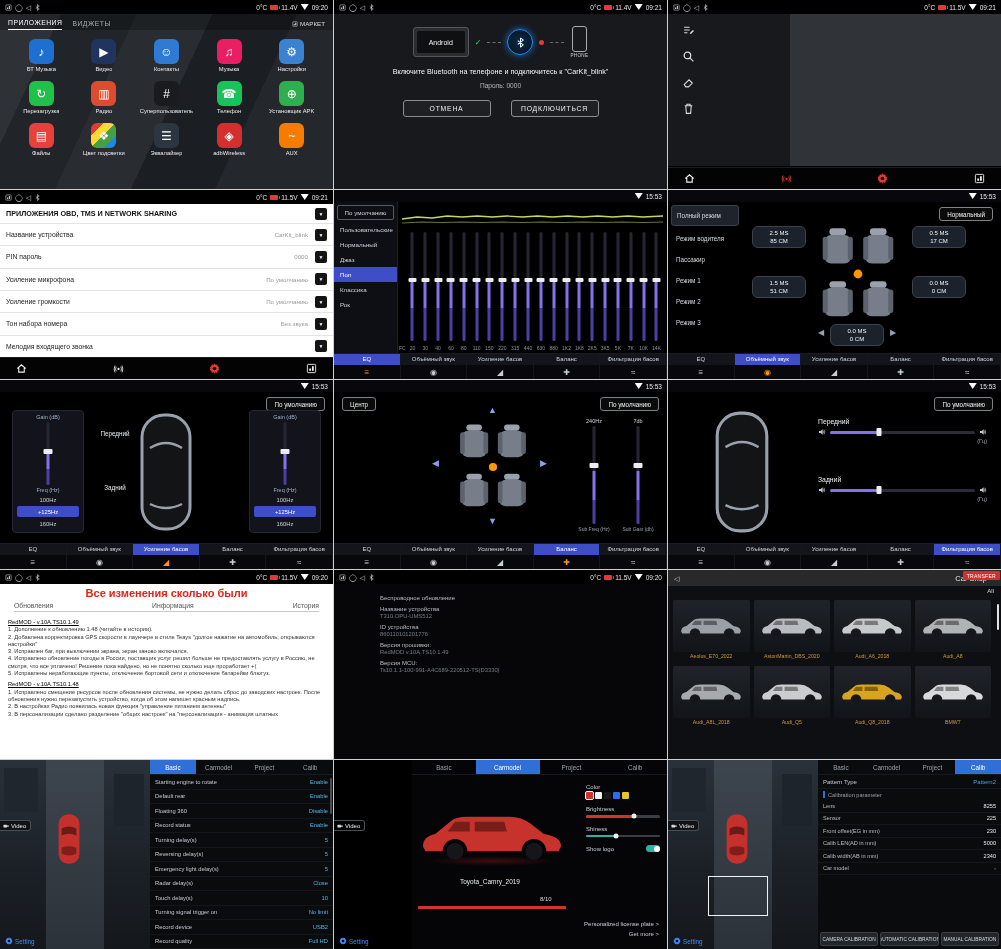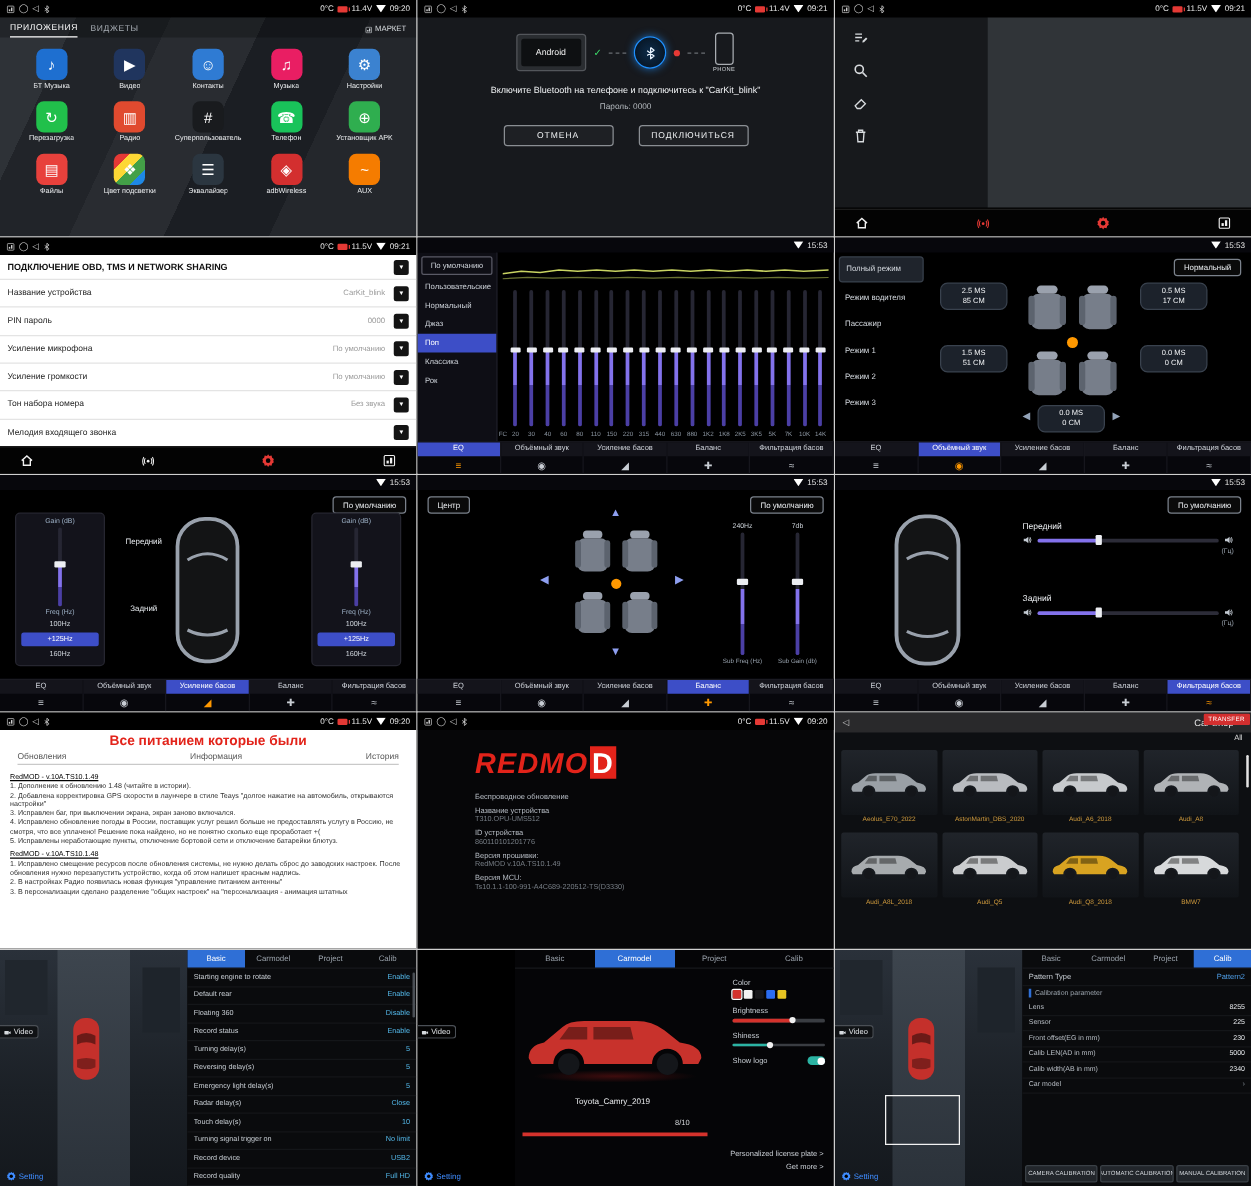--- a/index.html
+++ b/index.html
@@ -502,21 +502,21 @@
         </svg>
       <span class="sp"></span>
       <span>0°C</span>
       <span class="batt"></span>
       <span>11.5V</span>
       <span class="wifi"></span>
       <span>09:21</span>
     </div>
     <div class="body4">
       <div class="ohead">
-        <span class="ot">ПОДКЛЮЧЕНИЕ OBD, TMS И NETWORK SHARING</span>
+        <span class="ot">ПРИЛОЖЕНИЯ OBD, TMS И NETWORK SHARING</span>
         <span class="sqdd">▼</span>
       </div>
       <div class="obdrows">
           <div class="obdrow">
           <span class="ol">Название устройства</span>
           <span class="ov">CarKit_blink</span>
           <span class="sqdd">▼</span>
         </div>
           <div class="obdrow">
           <span class="ol">PIN пароль</span>
@@ -998,21 +998,21 @@
           <use href="#bt"></use>
         </svg>
       <span class="sp"></span>
       <span>0°C</span>
       <span class="batt"></span>
       <span>11.5V</span>
       <span class="wifi"></span>
       <span>09:20</span>
     </div>
     <div class="body10">
-      <div class="title">Все питанием которые были</div>
+      <div class="title">Все изменения сколько были</div>
       <div class="ctabs">
           <div class="ctab">Обновления</div>
           <div class="ctab">Информация</div>
           <div class="ctab">История</div>
         </div>
       <div class="chlog">
           <div class="chline ver">RedMOD - v.10A.TS10.1.49</div>
           <div class="chline">1. Дополнение к обновлению 1.48 (читайте в истории).</div>
           <div class="chline">2. Добавлена корректировка GPS скорости в лаунчере в стиле Teays "долгое нажатие на автомобиль, открываются настройки"</div>
           <div class="chline">3. Исправлен баг, при выключении экрана, экран заново включался.</div>
@@ -1036,21 +1036,20 @@
       <svg class="i">
           <use href="#bt"></use>
         </svg>
       <span class="sp"></span>
       <span>0°C</span>
       <span class="batt"></span>
       <span>11.5V</span>
       <span class="wifi"></span>
       <span>09:20</span>
     </div>
-    <div class="logo"><span>REDMO</span><span class="dbox">D</span></div>
     <div class="rows">
         <div>
         <div class="rl">Беспроводное обновление</div>
         <div class="rv"></div>
       </div>
         <div>
         <div class="rl">Название устройства</div>
         <div class="rv">T310.OPU-UMS512</div>
       </div>
         <div>

